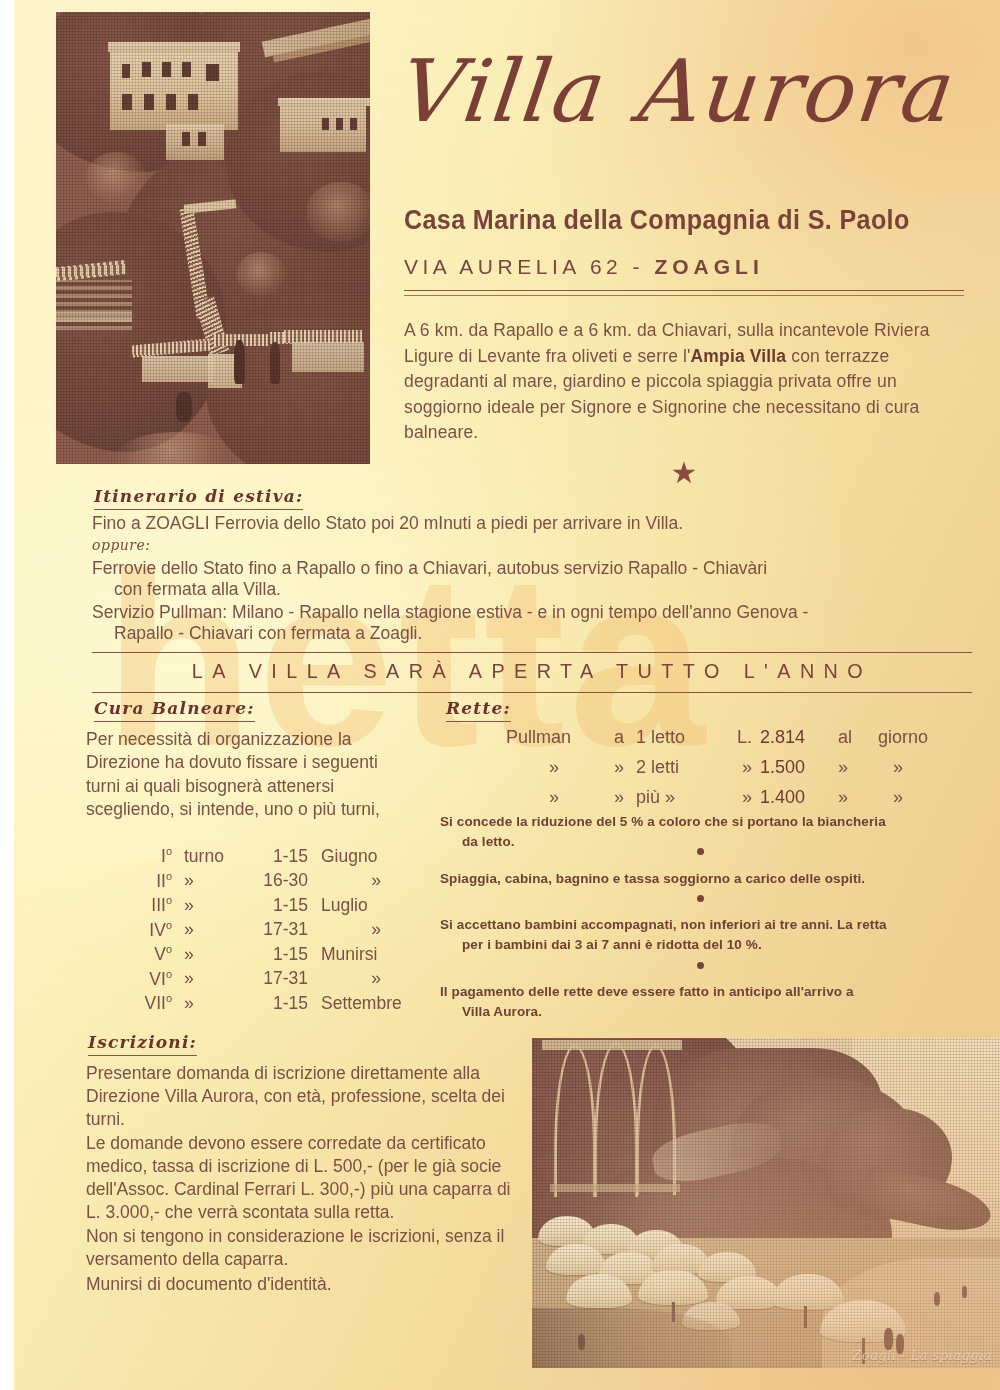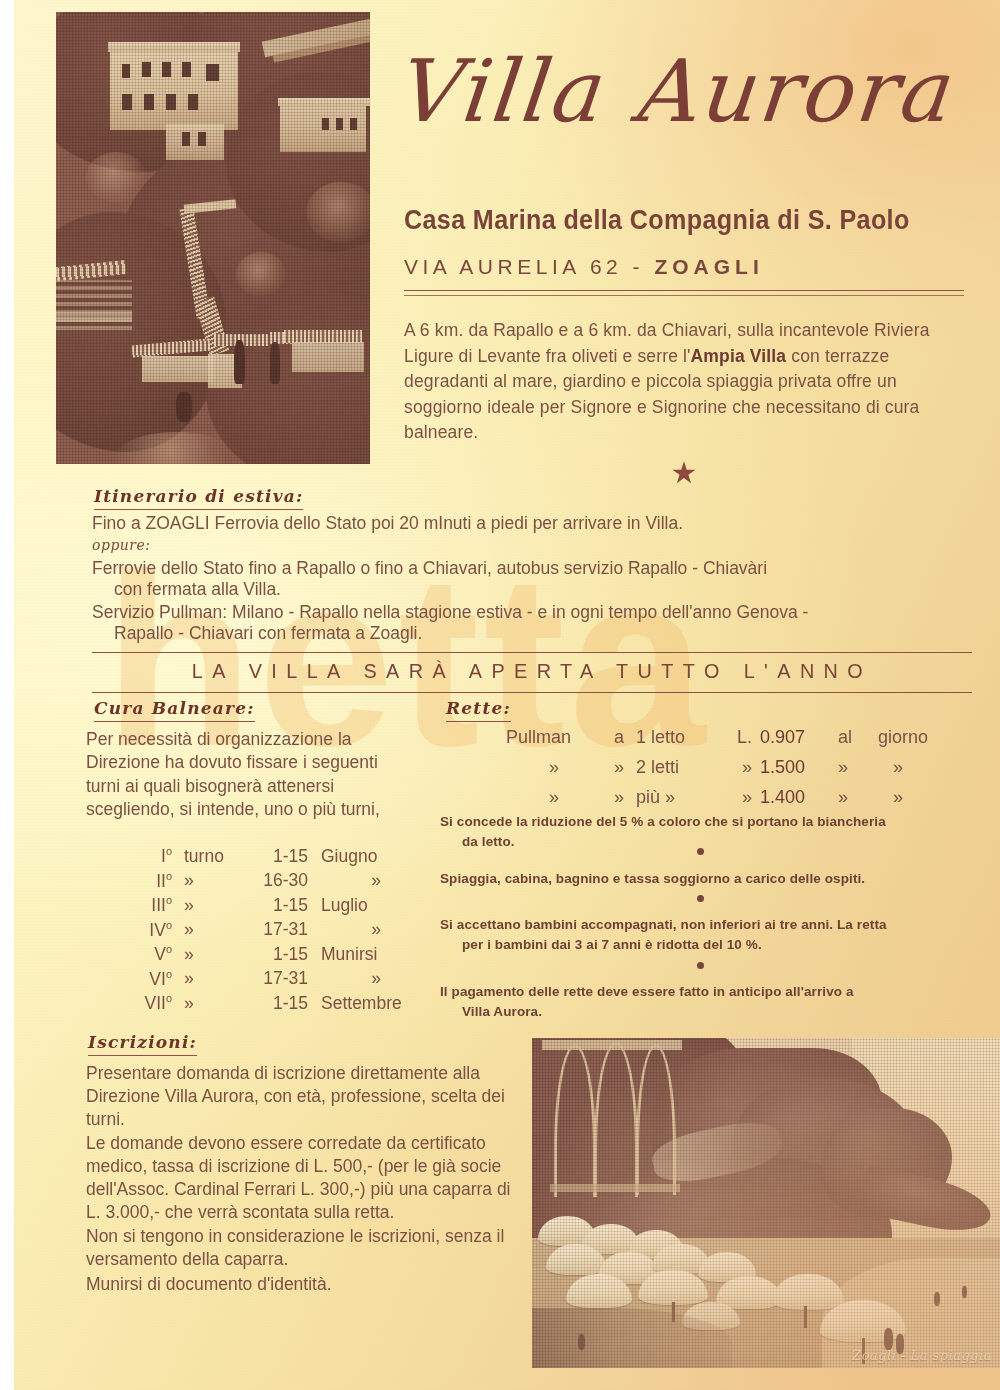--- a/index.html
+++ b/index.html
@@ -539,21 +539,21 @@
     </div>
 
     <div class="sec-head" style="left:432px; top:698px;">Rette:</div>
 
     <div class="rette">
       <div class="row">
         <span class="c1">Pullman</span>
         <span class="c2">a</span>
         <span class="c3">1 letto</span>
         <span class="c4">L.</span>
-        <span class="c5">0.907</span>
+        <span class="c5">2.814</span>
         <span class="c6">al</span>
         <span class="c7">giorno</span>
       </div>
       <div class="row">
         <span class="c1" style="text-align:center;">»</span>
         <span class="c2">»</span>
         <span class="c3">2 letti</span>
         <span class="c4">»</span>
         <span class="c5">1.500</span>
         <span class="c6">»</span>

